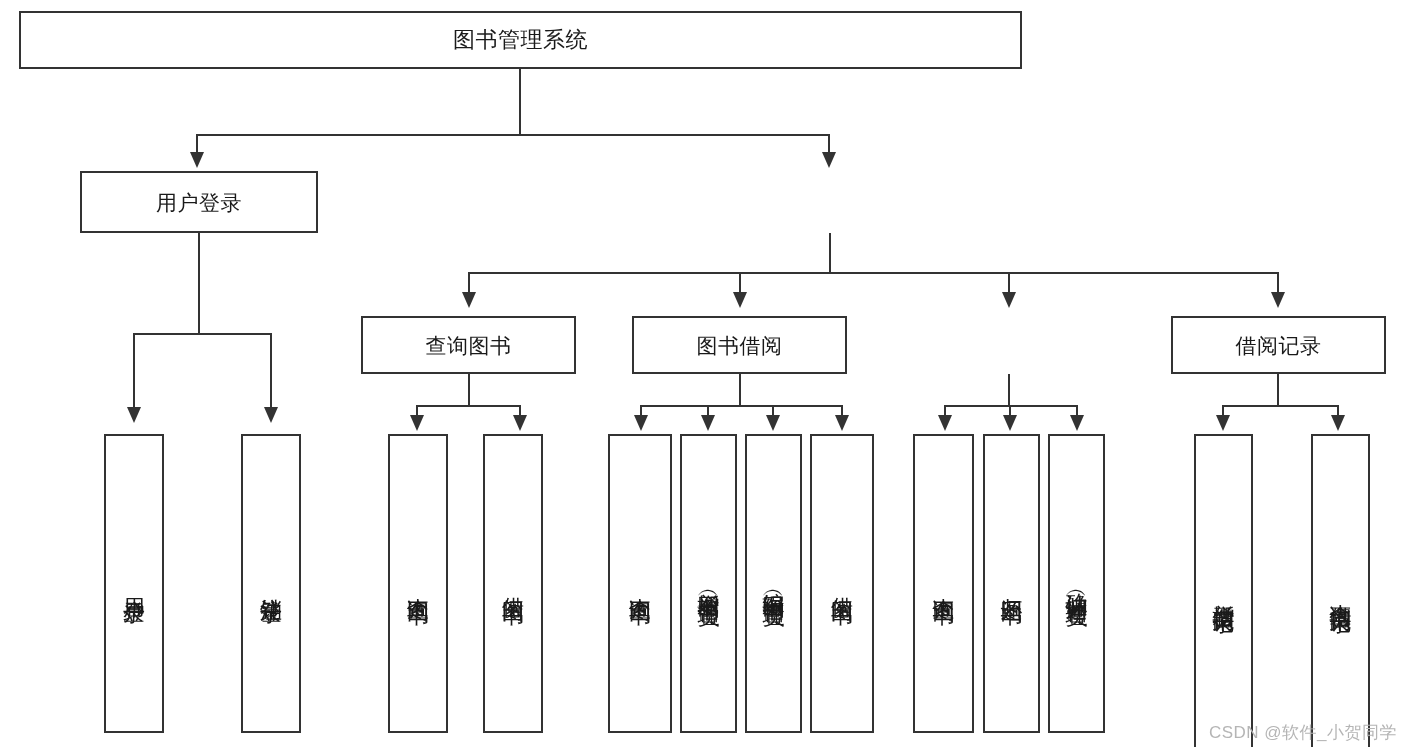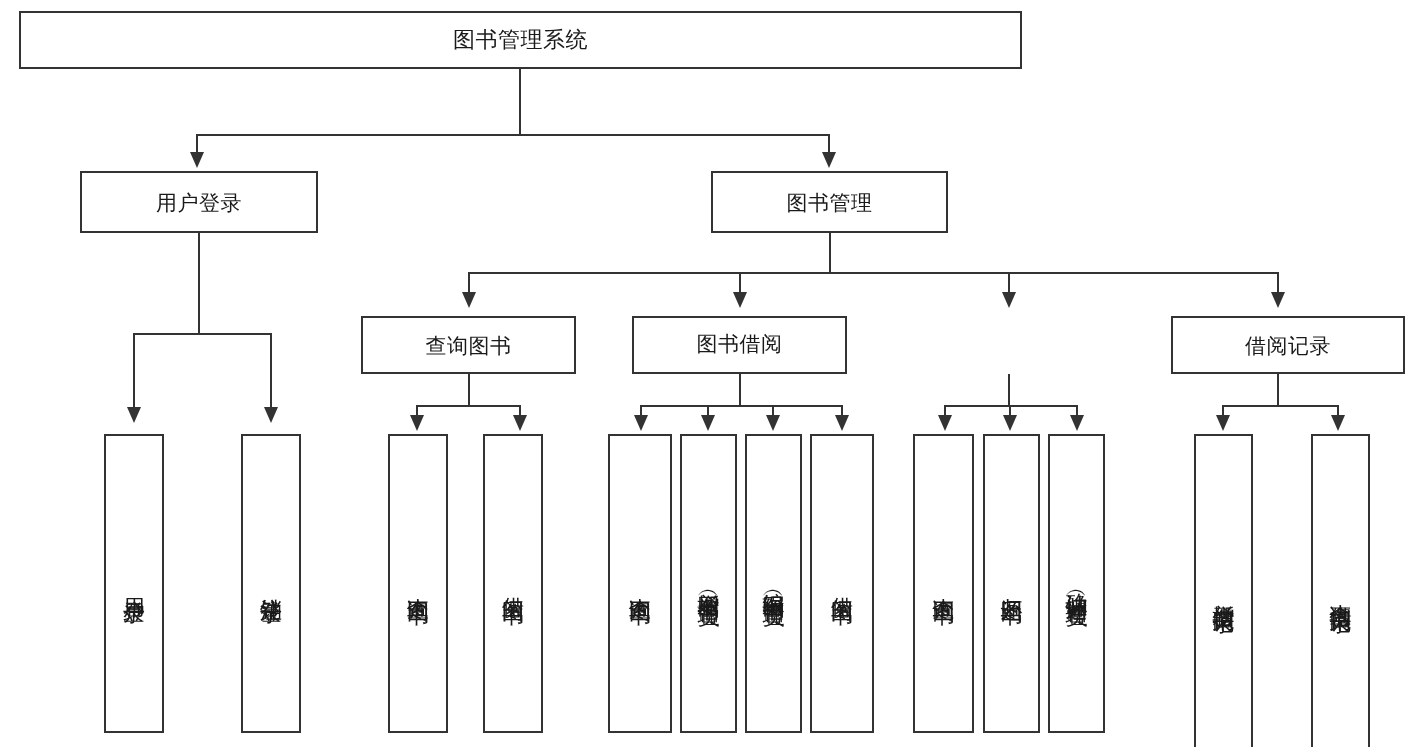--- a/index.html
+++ b/index.html
@@ -95,23 +95,20 @@
 
   <div class="vline" style="left:196px;top:134px;width:2px;height:20px;"></div>
   <div class="arrow" style="left:190px;top:152px;"></div>
   <div class="vline" style="left:828px;top:134px;width:2px;height:20px;"></div>
   <div class="arrow" style="left:822px;top:152px;"></div>
 
   <div class="node horiz" style="left:80px;top:171px;width:238px;height:62px;">
     <span class="lbl">用户登录</span>
   </div>
 
-  <div class="node horiz" style="left:711px;top:171px;width:237px;height:62px;">
-    <span class="lbl">图书管理</span>
-  </div>
 
   <div class="vline" style="left:198px;top:233px;width:2px;height:101px;"></div>
   <div class="hline" style="left:133px;top:333px;width:139px;height:2px;"></div>
   <div class="vline" style="left:133px;top:333px;width:2px;height:76px;"></div>
   <div class="arrow" style="left:127px;top:407px;"></div>
   <div class="vline" style="left:270px;top:333px;width:2px;height:76px;"></div>
   <div class="arrow" style="left:264px;top:407px;"></div>
 
   <div class="vline" style="left:829px;top:233px;width:2px;height:40px;"></div>
   <div class="hline" style="left:468px;top:272px;width:811px;height:2px;"></div>
@@ -120,24 +117,24 @@
   <div class="vline" style="left:739px;top:272px;width:2px;height:22px;"></div>
   <div class="arrow" style="left:733px;top:292px;"></div>
   <div class="vline" style="left:1008px;top:272px;width:2px;height:22px;"></div>
   <div class="arrow" style="left:1002px;top:292px;"></div>
   <div class="vline" style="left:1277px;top:272px;width:2px;height:22px;"></div>
   <div class="arrow" style="left:1271px;top:292px;"></div>
 
   <div class="node horiz" style="left:361px;top:316px;width:215px;height:58px;">
     <span class="lbl">查询图书</span>
   </div>
-  <div class="node horiz" style="left:632px;top:316px;width:215px;height:58px;font-family:Liberation Mono, monospace;">
+  <div class="node horiz" style="left:632px;top:316px;width:215px;height:58px;">
     <span class="lbl">图书借阅</span>
   </div>
-  <div class="node horiz" style="left:1171px;top:316px;width:234px;height:58px;">
+  <div class="node horiz" style="left:1171px;top:316px;width:215px;height:58px;">
     <span class="lbl">借阅记录</span>
   </div>
 
   <div class="vline" style="left:468px;top:374px;width:2px;height:32px;"></div>
   <div class="hline" style="left:416px;top:405px;width:105px;height:2px;"></div>
   <div class="vline" style="left:416px;top:405px;width:2px;height:12px;"></div>
   <div class="arrow" style="left:410px;top:415px;"></div>
   <div class="vline" style="left:519px;top:405px;width:2px;height:12px;"></div>
   <div class="arrow" style="left:513px;top:415px;"></div>
 
@@ -205,14 +202,15 @@
     <span class="lbl">确认归还（管理员）</span>
   </div>
 
   <div class="node vert" style="left:1194px;top:434px;width:59px;height:316px;">
     <span class="lbl">新增借阅记录</span>
   </div>
   <div class="node vert" style="left:1311px;top:434px;width:59px;height:316px;">
     <span class="lbl">查询借阅记录</span>
   </div>
 
+  <div id="watermark">CSDN @软件_小贺同学</div>
 
 </div>
 
 </body></html>

